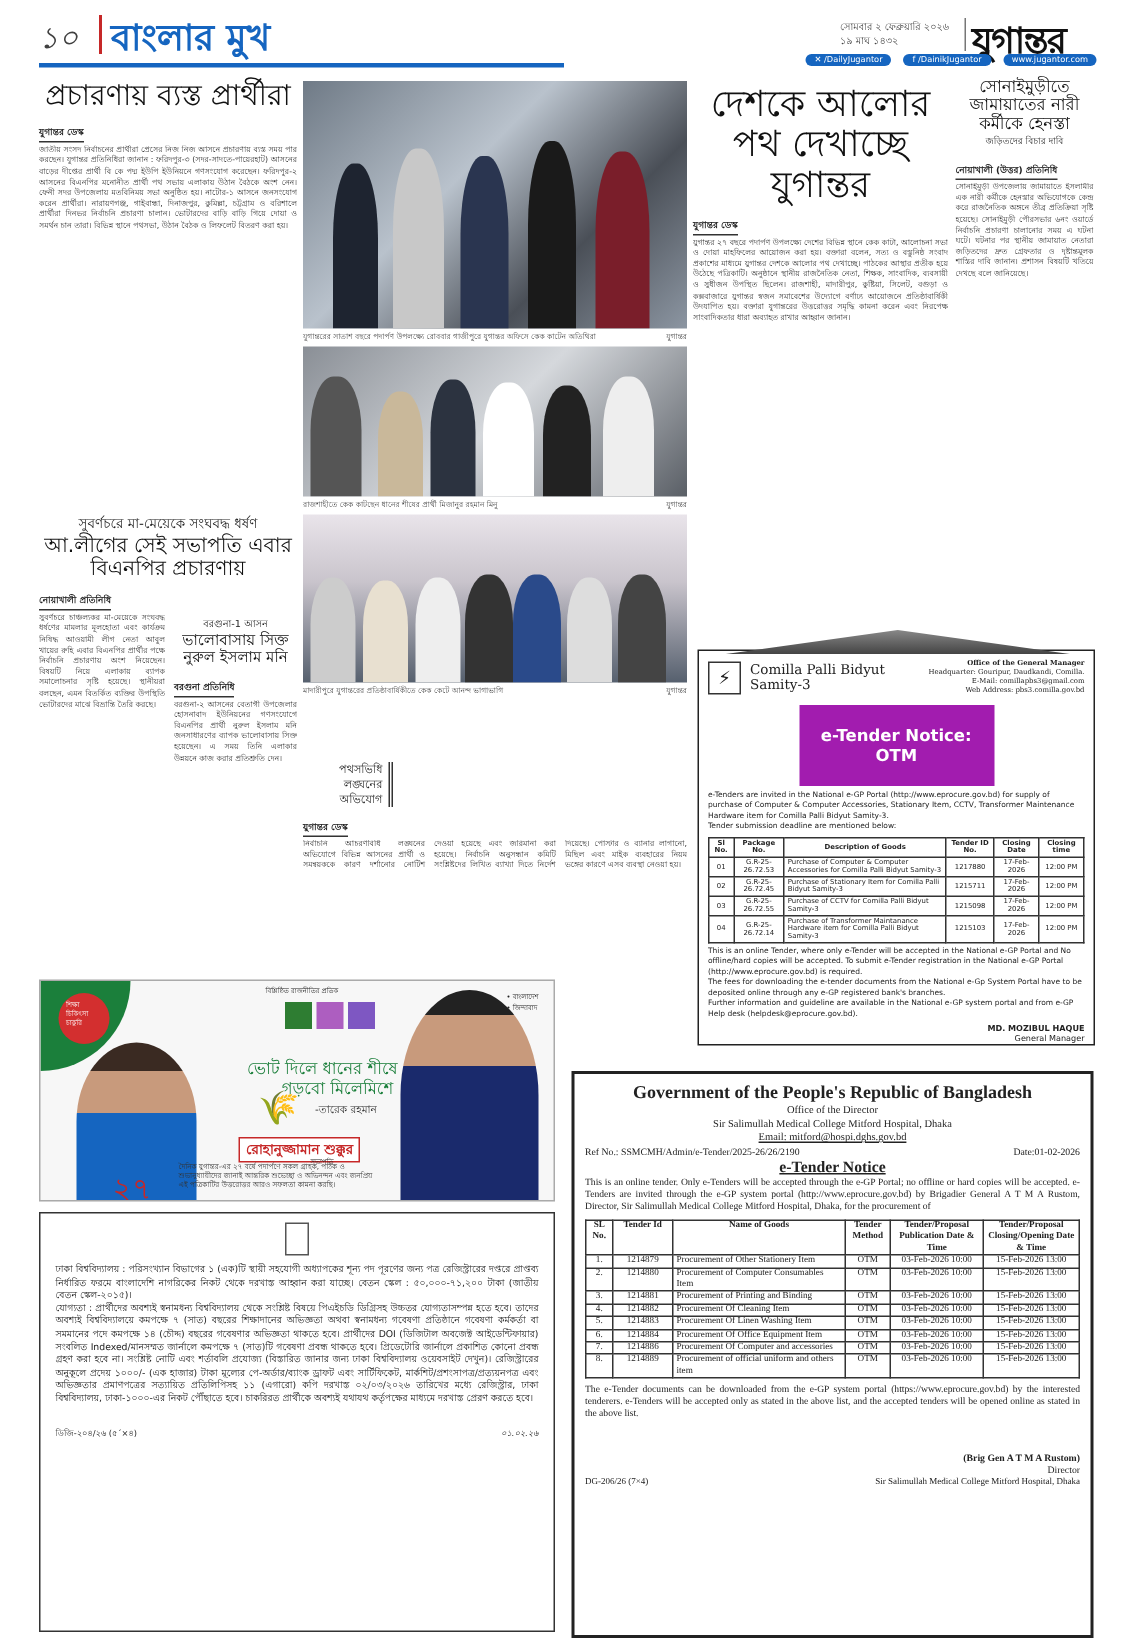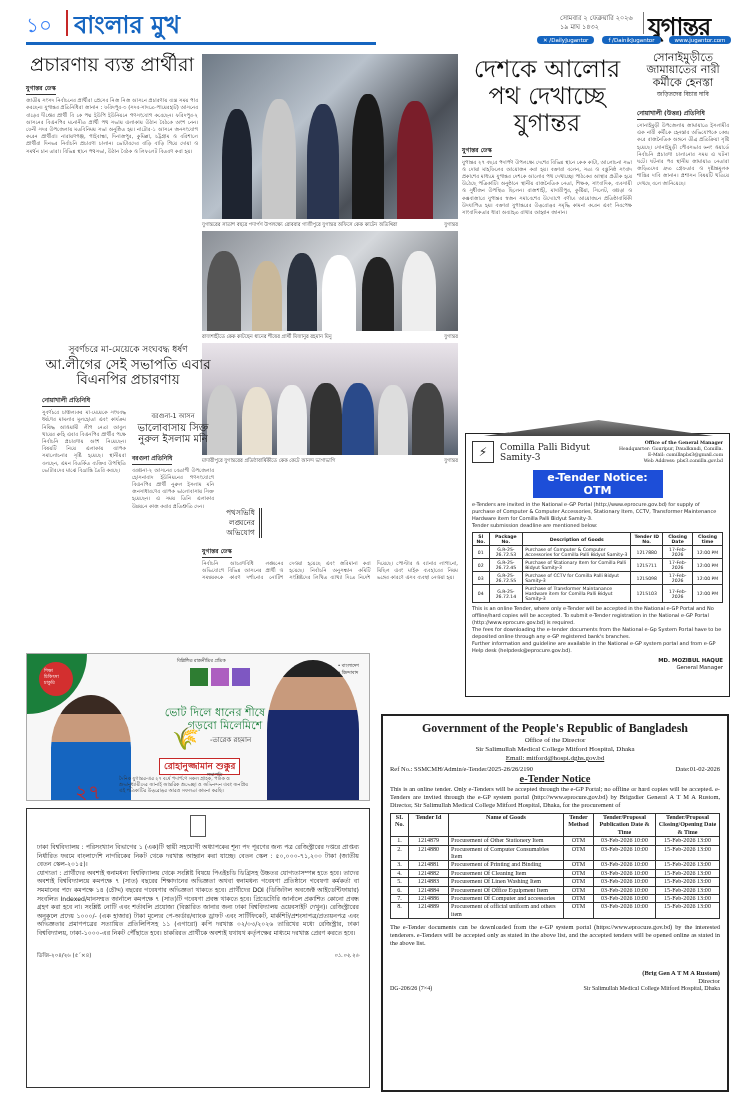--- a/index.html
+++ b/index.html
@@ -1,21 +1,21 @@
 <!DOCTYPE html>
 <html><head>
 <meta charset="utf-8">
 <style>
   * { box-sizing: border-box; margin: 0; padding: 0; }
   html, body { width: 748px; height: 1094px; background: #fff; overflow: hidden; }
   body { font-family: "DejaVu Sans", sans-serif; color: #222; position: relative; }
 
   
   .mast { position: absolute; left: 26px; top: 4px; width: 722px; height: 40px; }
-  .pageno { position: absolute; left: 0; top: 6px; font-size: 20px; color: #3b82f6; }
+  .pageno { position: absolute; left: 0; top: 6px; font-size: 20px; color: #404040; font-style: italic; }
   .pipe { position: absolute; left: 40px; top: 6px; width: 2px; height: 26px; background: #c62828; }
   .section { position: absolute; left: 48px; top: 2px; font-size: 24px; font-weight: bold; color: #1565c0; }
   .blueline { position: absolute; left: 26px; top: 42px; width: 350px; height: 3px; background: #1565c0; }
   .dates { position: absolute; left: 534px; top: 10px; font-size: 6.5px; color: #444; width: 96px; line-height: 9px; }
   .vsep { position: absolute; left: 617px; top: 8px; width: 1px; height: 22px; background: #777; }
   .logo { position: absolute; left: 622px; top: 4px; font-size: 24px; font-weight: bold; color: #111; font-family: "DejaVu Serif", serif; letter-spacing: -1px; }
   .pills { position: absolute; left: 537px; top: 36px; display: flex; gap: 8px; }
   .pill { background: #1565c0; color: #fff; font-size: 5.5px; padding: 1px 6px; border-radius: 6px; white-space: nowrap; }
 
   .col { position: absolute; }
@@ -26,21 +26,21 @@
   .photo .p { position: absolute; bottom: 0; border-radius: 45% 45% 0 0; }
   .caption { font-size: 5px; color: #444; display: flex; justify-content: space-between; padding: 2px 0; }
 
   
   .cbox { position: absolute; left: 465px; top: 433px; width: 265px; height: 264px; border: 1.5px solid #222; padding: 4px 6px; }
   .cbox .roof { position: absolute; left: -4px; top: -14px; width: 273px; height: 16px; background: linear-gradient(#888, #444); clip-path: polygon(8% 100%, 50% 0, 92% 100%); }
   .chead { display: flex; align-items: center; height: 28px; }
   .clogo { width: 22px; height: 22px; border: 1px solid #333; margin-right: 6px; font-size: 12px; text-align: center; line-height: 20px; }
   .cname { font-family: "DejaVu Serif", serif; font-size: 9px; flex: 1; }
   .caddr { font-size: 4.6px; text-align: right; line-height: 6px; font-family: "DejaVu Serif", serif; }
-  .ctitle { background: #1d4ed8; color: #fff; font-weight: bold; font-size: 11px; text-align: center; margin: 4px auto 3px; width: 130px; padding: 1px 0; }
+  .ctitle { background: #a21caf; color: #fff; font-weight: bold; font-size: 11px; text-align: center; margin: 4px auto 3px; width: 130px; padding: 14px 0; }
   .ctext { font-size: 5px; line-height: 7px; }
   table.ct { width: 100%; border-collapse: collapse; font-size: 4.6px; margin-top: 3px; }
   table.ct td, table.ct th { border: 1px solid #333; padding: 1px 2px; text-align: center; vertical-align: middle; }
   table.ct td.d { text-align: left; }
   .sig { text-align: right; font-size: 5.4px; margin-top: 3px; line-height: 7px; }
 
   
   .sbox { position: absolute; left: 381px; top: 714px; width: 348px; height: 378px; border: 2px solid #222; padding: 5px 7px; font-family: "Liberation Serif", serif; }
   .s-title { font-size: 12px; font-weight: bold; text-align: center; }
   .s-sub { font-size: 7px; text-align: center; line-height: 9px; }
@@ -144,21 +144,21 @@
   <p class="body" style="height:262px;overflow:hidden;">যুগান্তর ২৭ বছরে পদার্পণ উপলক্ষ্যে দেশের বিভিন্ন স্থানে কেক কাটা, আলোচনা সভা ও দোয়া মাহফিলের আয়োজন করা হয়। বক্তারা বলেন, সত্য ও বস্তুনিষ্ঠ সংবাদ প্রকাশের মাধ্যমে যুগান্তর দেশকে আলোর পথ দেখাচ্ছে। পাঠকের আস্থার প্রতীক হয়ে উঠেছে পত্রিকাটি। অনুষ্ঠানে স্থানীয় রাজনৈতিক নেতা, শিক্ষক, সাংবাদিক, ব্যবসায়ী ও সুধীজন উপস্থিত ছিলেন। রাজশাহী, মাদারীপুর, কুষ্টিয়া, সিলেট, বগুড়া ও কক্সবাজারে যুগান্তর স্বজন সমাবেশের উদ্যোগে বর্ণাঢ্য আয়োজনে প্রতিষ্ঠাবার্ষিকী উদযাপিত হয়। বক্তারা যুগান্তরের উত্তরোত্তর সমৃদ্ধি কামনা করেন এবং নিরপেক্ষ সাংবাদিকতার ধারা অব্যাহত রাখার আহ্বান জানান।</p>
 </div>
 
 <div class="col" style="left:637px;top:52px;width:92px;">
   <h2 class="headline" style="font-size:11px;">সোনাইমুড়ীতে জামায়াতের নারী কর্মীকে হেনস্তা</h2>
   <div style="font-size:6px;text-align:center;">জড়িতদের বিচার দাবি</div>
   <span class="byline">নোয়াখালী (উত্তর) প্রতিনিধি</span>
   <p class="body" style="height:300px;overflow:hidden;">সোনাইমুড়ী উপজেলায় জামায়াতে ইসলামীর এক নারী কর্মীকে হেনস্তার অভিযোগকে কেন্দ্র করে রাজনৈতিক অঙ্গনে তীব্র প্রতিক্রিয়া সৃষ্টি হয়েছে। সোনাইমুড়ী পৌরসভার ৬নং ওয়ার্ডে নির্বাচনি প্রচারণা চালানোর সময় এ ঘটনা ঘটে। ঘটনার পর স্থানীয় জামায়াত নেতারা জড়িতদের দ্রুত গ্রেফতার ও দৃষ্টান্তমূলক শাস্তির দাবি জানান। প্রশাসন বিষয়টি খতিয়ে দেখছে বলে জানিয়েছে।</p>
 </div>
 
-<div class="col" style="left:42px;top:342px;width:172px;">
+<div class="col" style="left:26px;top:342px;width:172px;">
   <div style="font-size:9px;text-align:center;">সুবর্ণচরে মা-মেয়েকে সংঘবদ্ধ ধর্ষণ</div>
   <h2 class="headline" style="font-size:13.5px;">আ.লীগের সেই সভাপতি এবার বিএনপির প্রচারণায়</h2>
   <div style="display:flex;gap:6px;">
     <div style="width:84px;">
       <span class="byline">নোয়াখালী প্রতিনিধি</span>
       <p class="body" style="height:196px;overflow:hidden;">সুবর্ণচরে চাঞ্চল্যকর মা-মেয়েকে সংঘবদ্ধ ধর্ষণের মামলার মূলহোতা এবং কার্যক্রম নিষিদ্ধ আওয়ামী লীগ নেতা আবুল খায়ের রুহি এবার বিএনপির প্রার্থীর পক্ষে নির্বাচনি প্রচারণায় অংশ নিয়েছেন। বিষয়টি নিয়ে এলাকায় ব্যাপক সমালোচনার সৃষ্টি হয়েছে। স্থানীয়রা বলছেন, এমন বিতর্কিত ব্যক্তির উপস্থিতি ভোটারদের মাঝে বিভ্রান্তি তৈরি করছে।</p>
     </div>
     <div style="width:82px;">
       <div style="font-size:6.5px;text-align:center;margin-top:24px;">বরগুনা-1 আসন</div>
       <h3 class="headline" style="font-size:10px;">ভালোবাসায় সিক্ত নুরুল ইসলাম মনি</h3>

